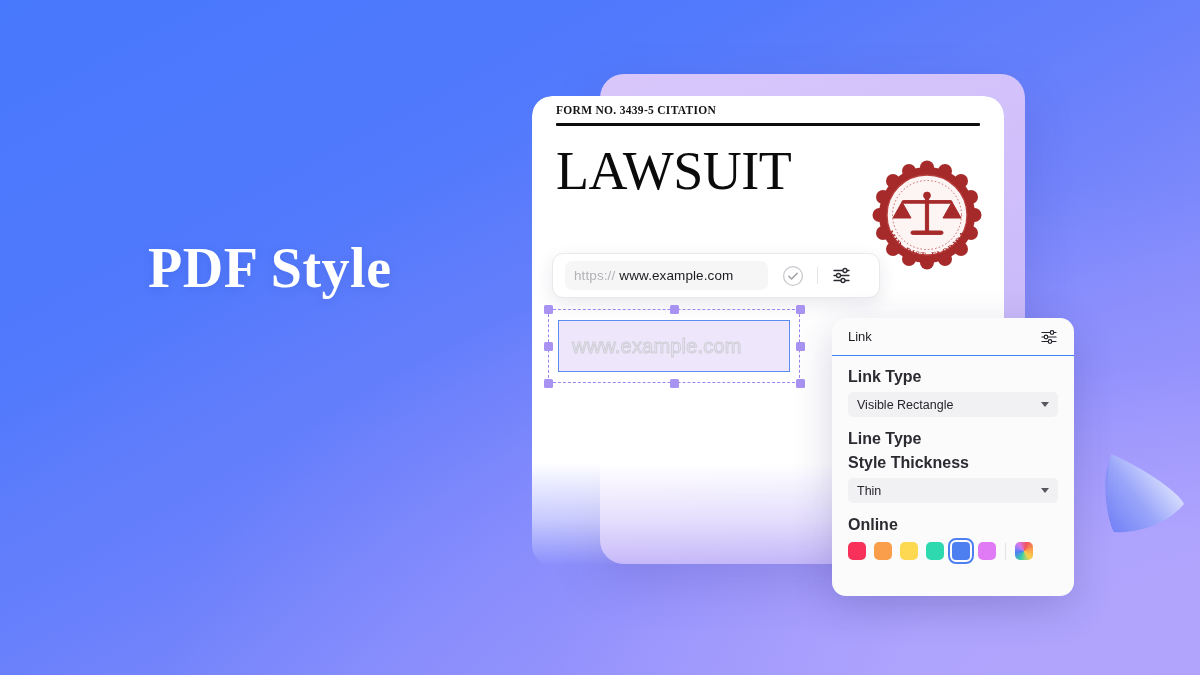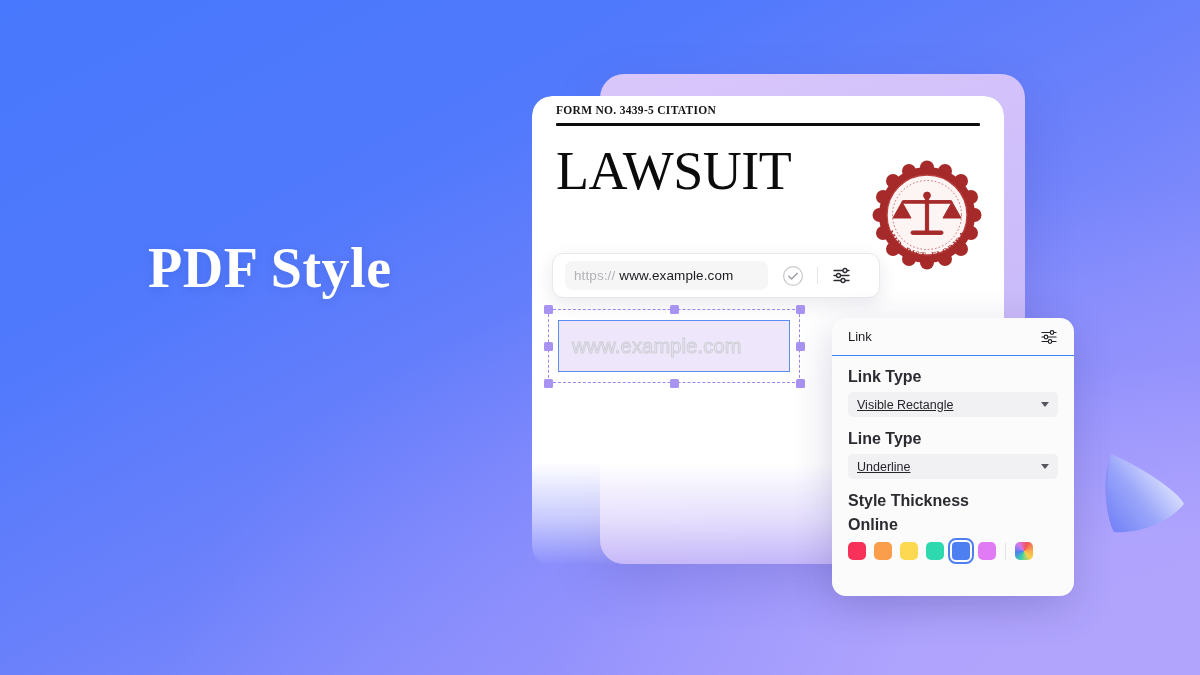--- a/index.html
+++ b/index.html
@@ -259,21 +259,21 @@
   }
   .select {
     height: 25px;
     background: #f1f1f4;
     border-radius: 5px;
     display: flex;
     align-items: center;
     padding: 0 9px;
     margin-bottom: 13px;
   }
-  .select-val { flex: 1; font-size: 12.5px; color: #25252b; text-decoration: underline; }
+  .select-val { flex: 1; font-size: 12.5px; color: #25252b; }
   .caret {
     width: 0; height: 0;
     border-left: 4px solid transparent;
     border-right: 4px solid transparent;
     border-top: 5px solid #56565f;
   }
 
   .swatch-row {
     display: flex;
     align-items: center;
@@ -455,26 +455,26 @@
 
     <div class="panel-body">
 
       <div class="field-label">Link Type</div>
       <div class="select">
         <span class="select-val">Visible Rectangle</span>
         <span class="caret"></span>
       </div>
 
       <div class="field-label">Line Type</div>
+
+      <div class="field-label">Style Thickness</div>
       <div class="select">
-        <span class="select-val">Underline</span>
+        <span class="select-val">Thin</span>
         <span class="caret"></span>
       </div>
-
-      <div class="field-label">Style Thickness</div>
 
       <div class="field-label">Online</div>
       <div class="swatch-row">
         <span class="swatch" style="background: rgb(248, 49, 90);"></span>
         <span class="swatch" style="background: rgb(251, 158, 75);"></span>
         <span class="swatch" style="background: rgb(252, 217, 81);"></span>
         <span class="swatch" style="background: rgb(46, 217, 176);"></span>
         <span class="swatch selected" style="background: rgb(78, 127, 240);"></span>
         <span class="swatch" style="background: rgb(224, 123, 245);"></span>
         <span class="swatch-div"></span>

